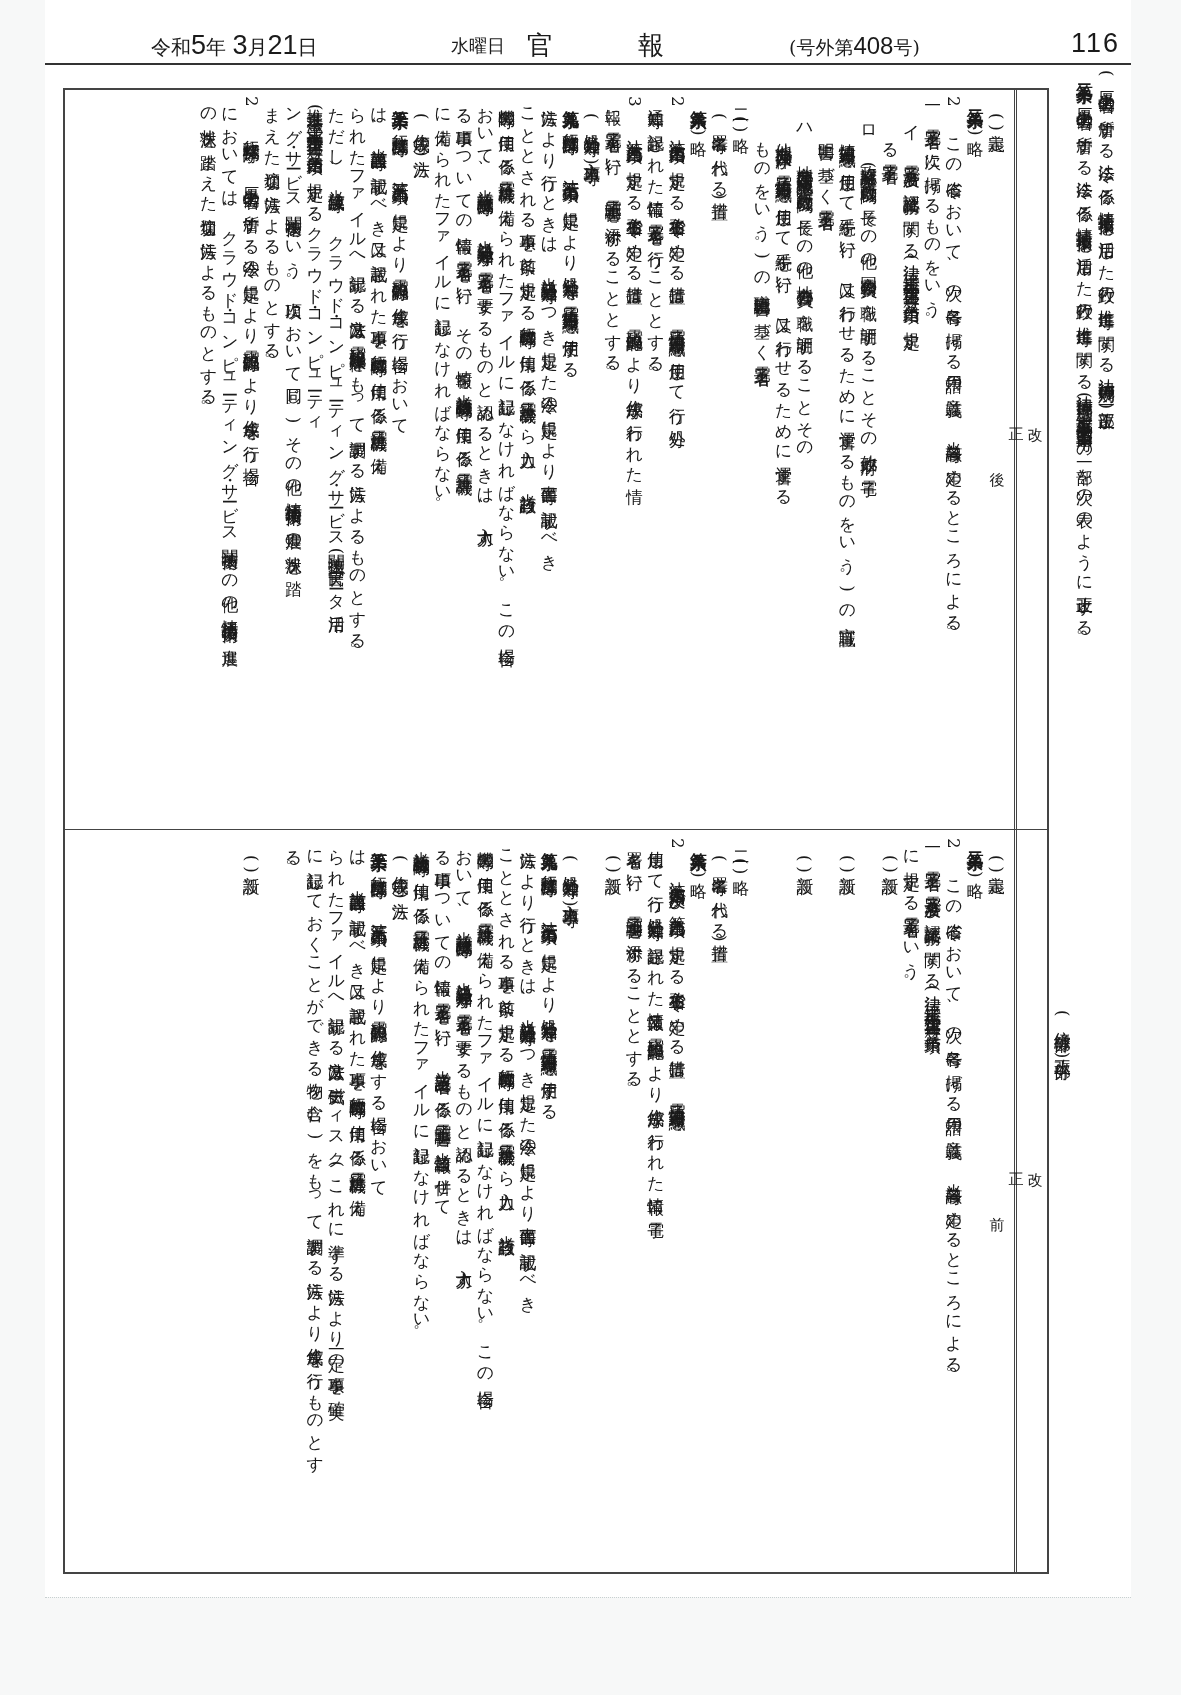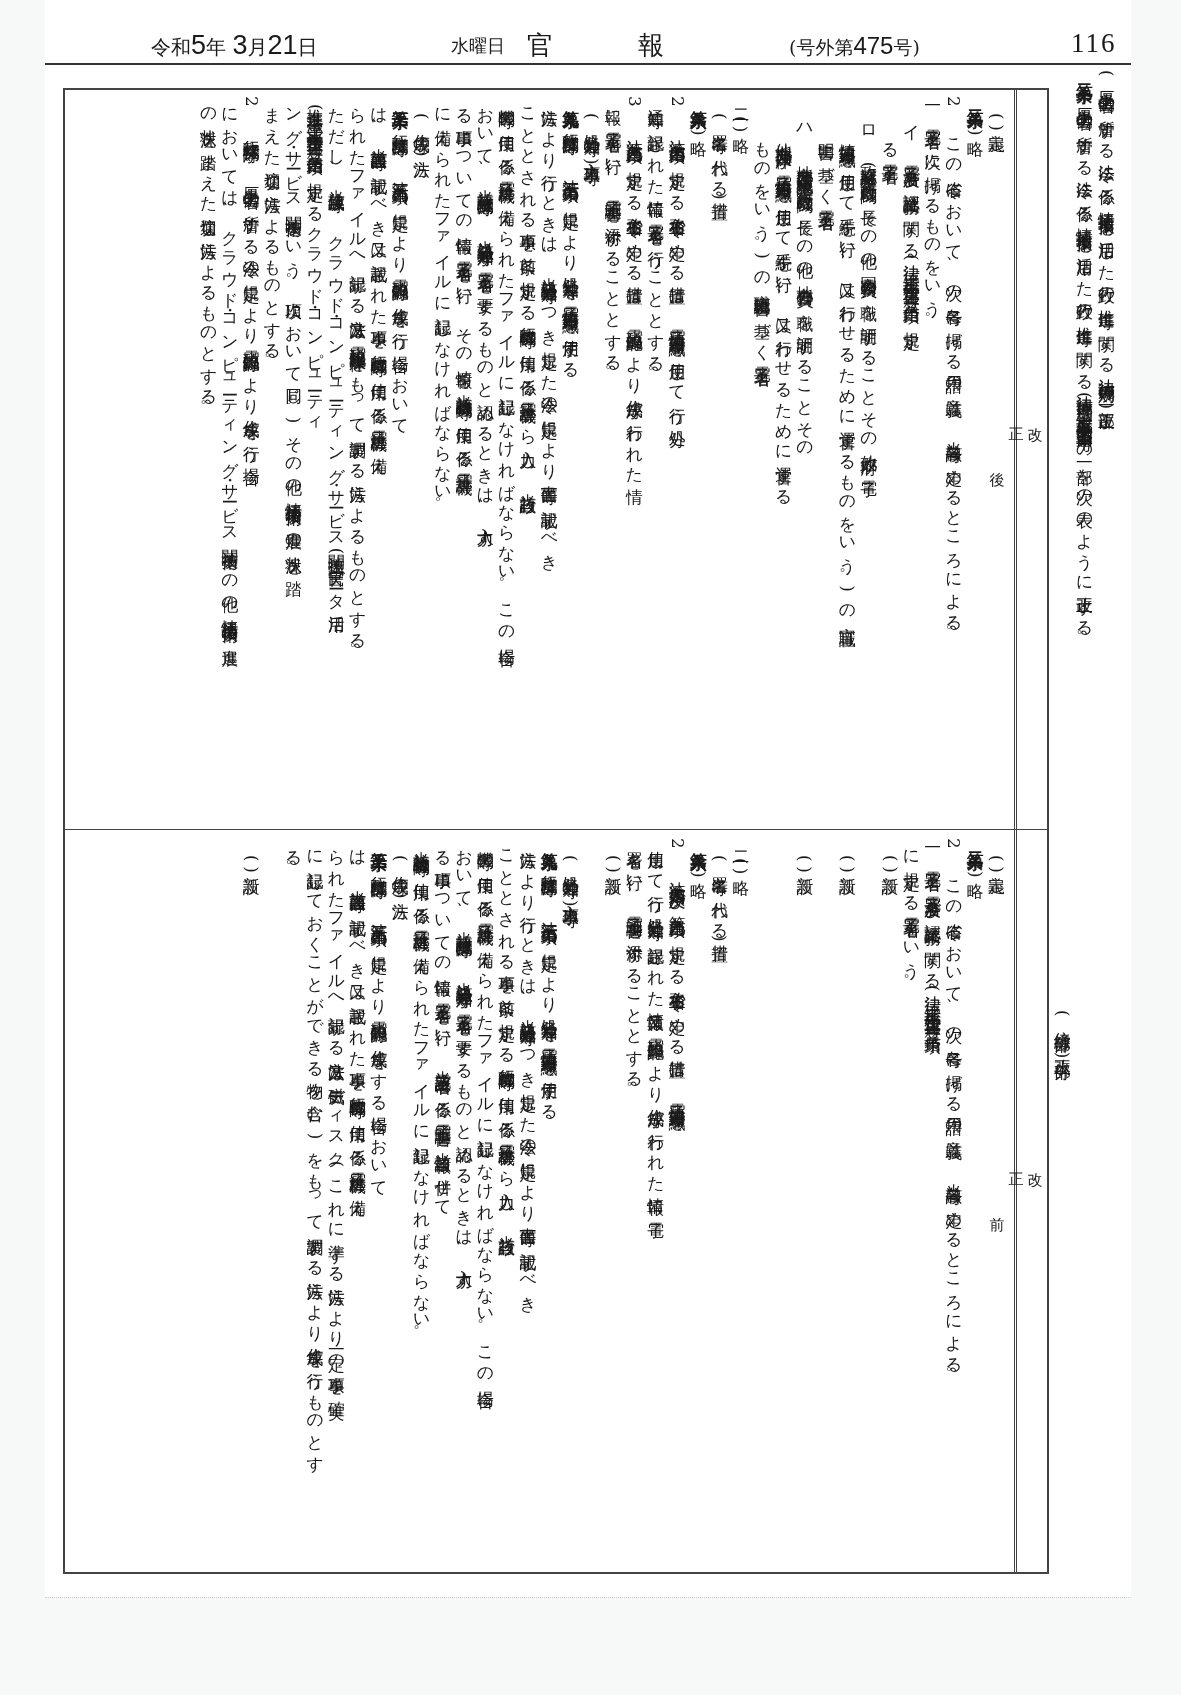--- a/index.html
+++ b/index.html
@@ -16,21 +16,21 @@
   }
   
   .header { position: absolute; left: 45px; top: 24px; width: 1086px; height: 40px; }
   .header .date { position: absolute; left: 106px; top: 6px; font-size: 20px; letter-spacing: 0px; }
   .header .date .big { font-family: "Liberation Sans", sans-serif; font-size: 27px; }
   .header .weekday { position: absolute; left: 386px; top: 10px; font-size: 18px; margin-left: 20px; }
   .header .title1 { position: absolute; left: 482px; top: 4px; font-size: 26px; }
   .header .title2 { position: absolute; left: 593px; top: 4px; font-size: 26px; }
   .header .issue { position: absolute; left: 744px; top: 8px; font-size: 19px; }
   .header .issue .big { font-family: "Liberation Sans", sans-serif; font-size: 24px; }
-  .header .pageno { position: absolute; left: 1026px; top: 4px; font-size: 27px; font-family: Liberation Serif, serif; letter-spacing: 2px; }
+  .header .pageno { position: absolute; left: 1026px; top: 4px; font-size: 27px; font-family: Liberation Sans, sans-serif; letter-spacing: 2px; }
   .header-rule { position: absolute; left: 45px; top: 63px; width: 1086px; height: 0; border-top: 2px solid #333; }
 
   
   .frame {
     position: absolute; left: 63px; top: 88px; width: 986px; height: 1486px;
     border: 2px solid #444; box-sizing: border-box;
   }
   .label-col {
     position: absolute; left: 1014px; top: 88px; width: 35px; height: 1486px;
     border-left: 3px double #444; box-sizing: border-box;
@@ -59,21 +59,21 @@
 
 <header class="header">
   <div class="date">
     <span>令和</span><span class="big">5</span><span>年</span>
     <span class="big">3</span><span>月</span><span class="big">21</span><span>日</span>
   </div>
   <div class="weekday">水曜日</div>
   <div class="title1">官</div>
   <div class="title2">報</div>
   <div class="issue">
-    <span>(号外第</span><span class="big">475</span><span>号)</span>
+    <span>(号外第</span><span class="big">408</span><span>号)</span>
   </div>
   <div class="pageno">116</div>
 </header>
 <div class="header-rule"></div>
 
 <div class="preamble">
   <span class="vline" style="padding-top:0px;">(厚生労働省の所管する法令に係る情報通信技術を活用した行政の推進等に関する法律施行規則の一部改正)</span>
   <span class="vline"><span class="bold">第二十条</span>　<span>厚生労働省の所管する法令に係る情報通信技術を活用した行政の推進等に関する法律施行規則(平成十五年厚生労働省令第四十号)の一部を次の表のように改正する。</span></span>
   <span class="vline" style="padding-top:940px;">(傍線部分は改正部分)</span>
 </div>

